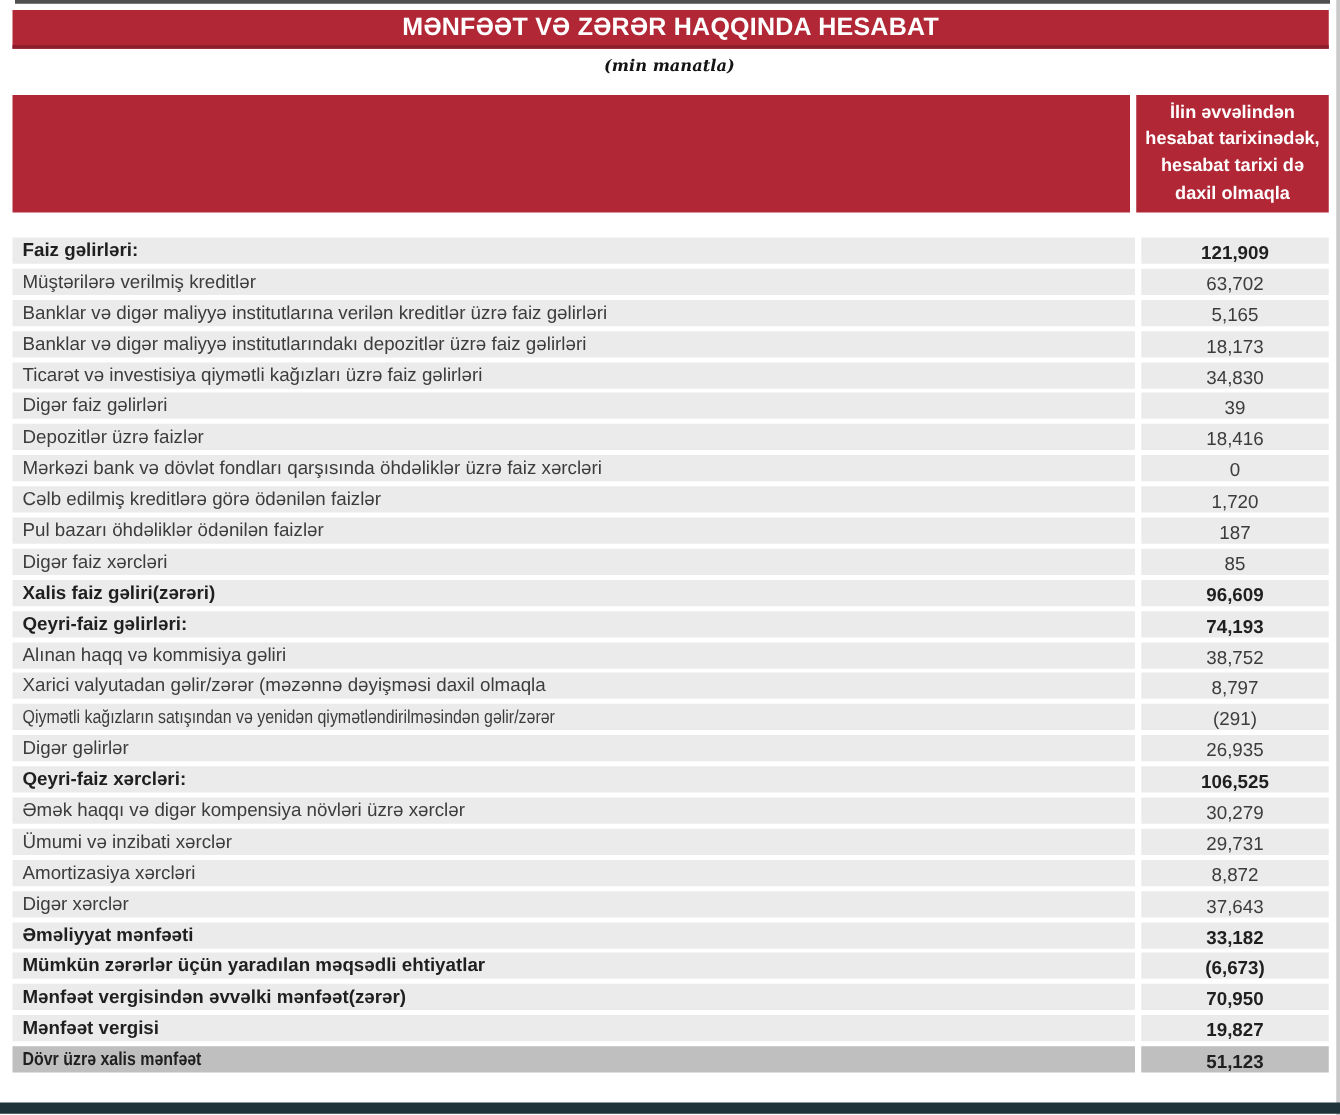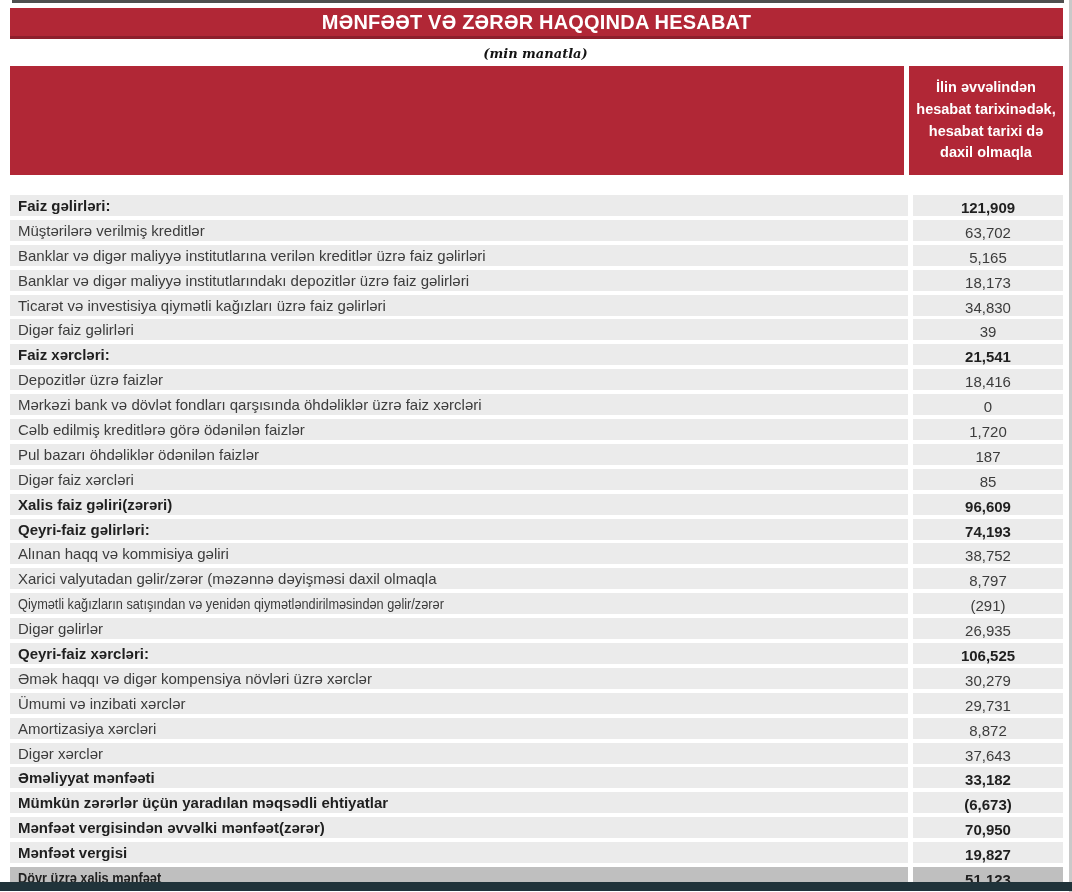--- a/index.html
+++ b/index.html
@@ -23,21 +23,21 @@
   .doc{position:absolute;left:10px;top:8px;width:1053px;}
   .title-bar{
     height:28px;background:var(--red);border-bottom:3px solid var(--red-dark);
     color:#ffffff;font-weight:bold;font-size:20px;letter-spacing:.2px;
     display:flex;align-items:center;justify-content:center;
   }
   .unit-note{
     text-align:center;font-family:"DejaVu Serif",serif;font-style:italic;font-weight:bold;
     font-size:13px;color:#141414;padding:7px 2px 5px 0;
   }
-  .tbl-header{display:flex;height:109px;}
+  .tbl-header{display:flex;height:94px;margin-top:10px;}
   .tbl-header .label-cell{flex:1;background:var(--red);}
   .gapcol{width:5px;background:#ffffff;}
   .tbl-header .value-cell{
     width:150px;background:var(--red);color:#ffffff;font-weight:bold;font-size:14.5px;
     display:flex;align-items:center;justify-content:center;text-align:center;
     line-height:1.5;padding:0 2px;
   }
   .rows{margin-top:20px;}
   .row{display:flex;height:21px;margin-bottom:3.9px;font-size:15px;color:var(--ink);}
   .row .label-cell{
@@ -120,29 +120,20 @@
   </div>
       <div class="row">
     <div class="label-cell">
       <span class="label-text">Digər faiz gəlirləri</span>
     </div>
     <div class="gapcol"></div>
     <div class="value-cell">
       <span class="value-text">39</span>
     </div>
   </div>
-      <div class="row bold">
-    <div class="label-cell">
-      <span class="label-text">Faiz xərcləri:</span>
-    </div>
-    <div class="gapcol"></div>
-    <div class="value-cell">
-      <span class="value-text">21,541</span>
-    </div>
-  </div>
       <div class="row">
     <div class="label-cell">
       <span class="label-text">Depozitlər üzrə faizlər</span>
     </div>
     <div class="gapcol"></div>
     <div class="value-cell">
       <span class="value-text">18,416</span>
     </div>
   </div>
       <div class="row">

